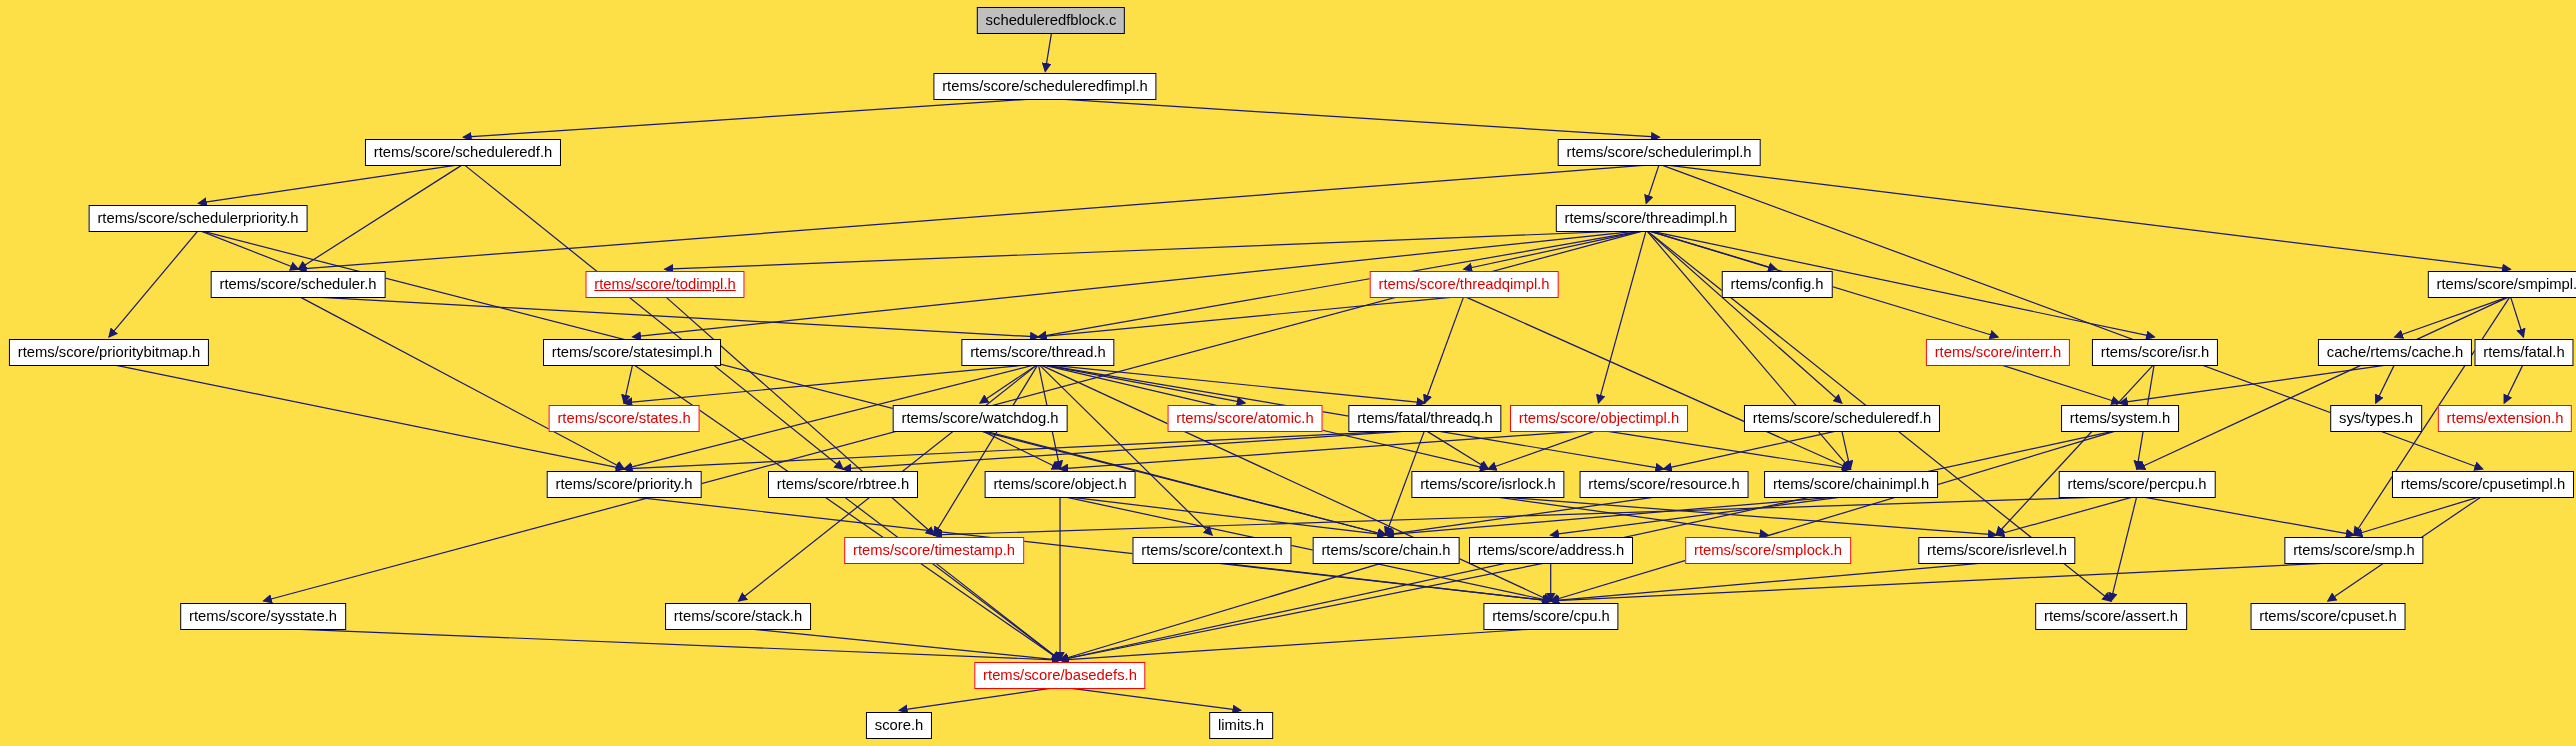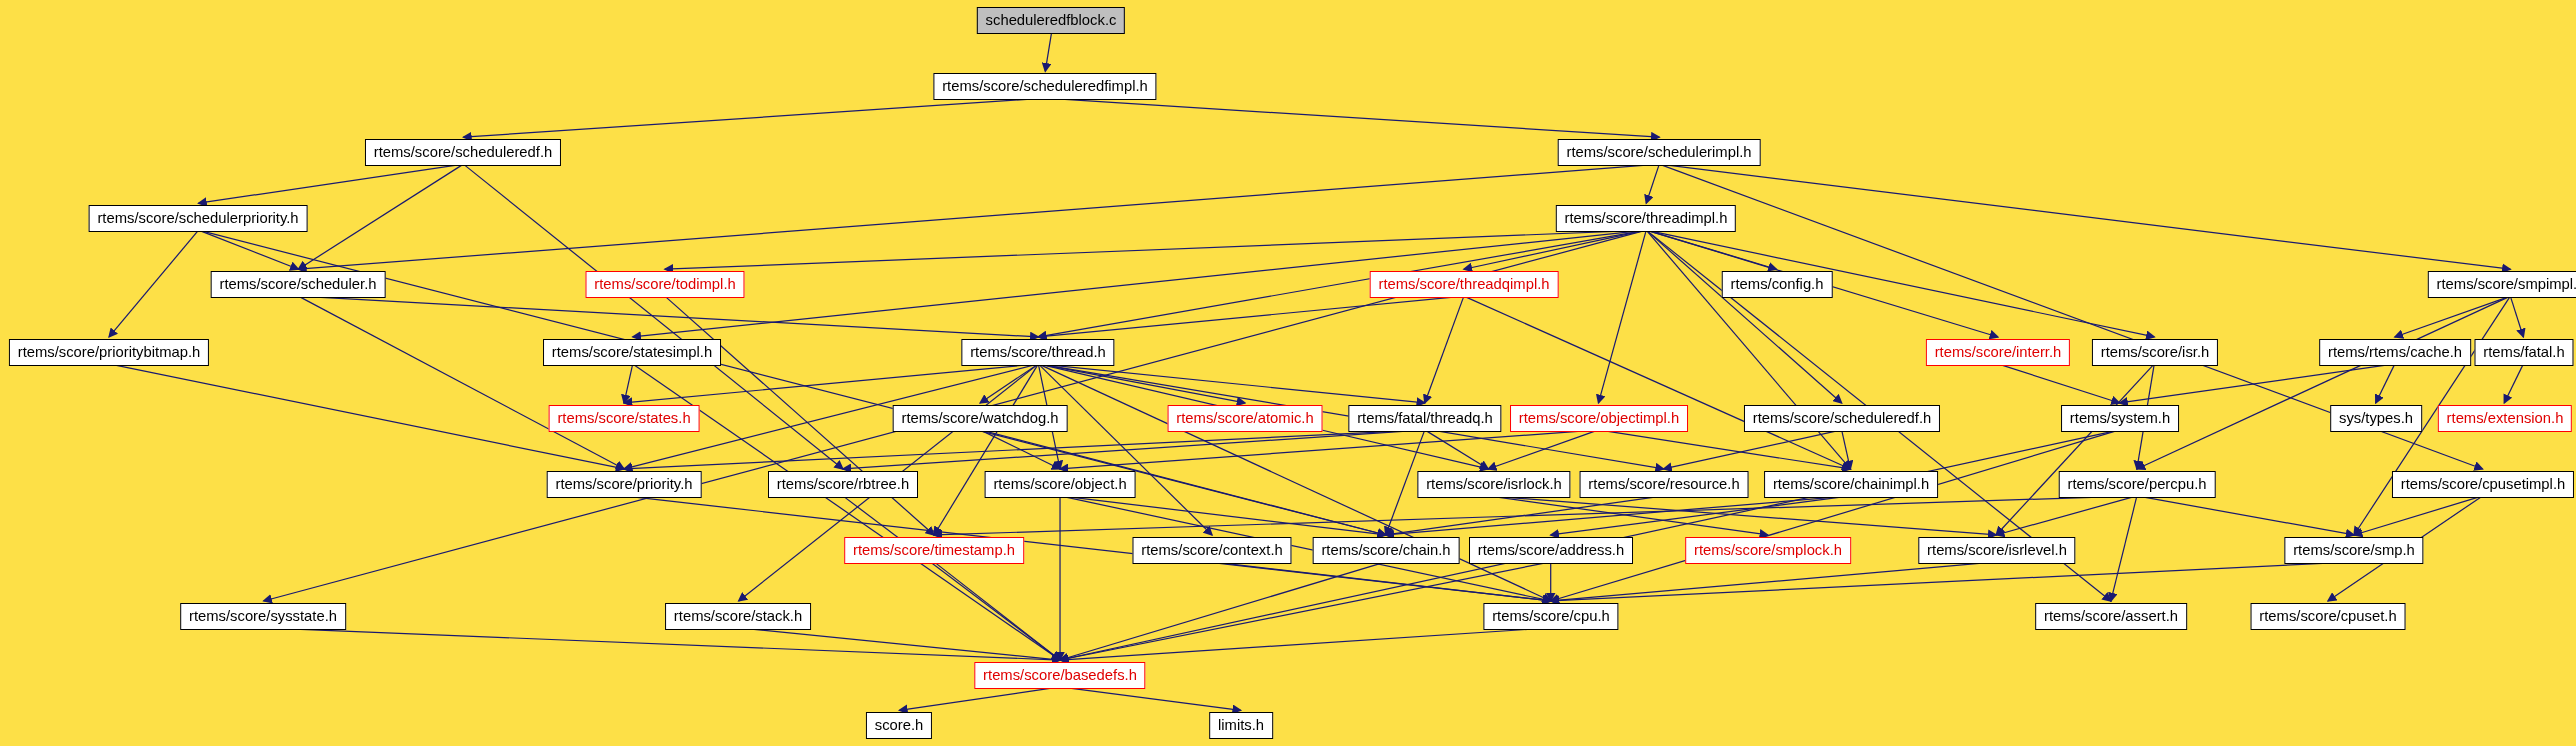--- a/index.html
+++ b/index.html
@@ -137,44 +137,44 @@
       <path d="M1075,647 L1220,760" stroke="#191970" stroke-width="1.4" fill="none" marker-end="url(#arrowhead)"></path>
     </svg>
   <div id="node-layer">
       <div class="node source" style="left: 1051px; top: 7px;">scheduleredfblock.c</div>
       <div class="node header" style="left: 1045px; top: 73px;">rtems/score/scheduleredfimpl.h</div>
       <div class="node header" style="left: 463px; top: 139px;">rtems/score/scheduleredf.h</div>
       <div class="node header" style="left: 1659px; top: 139px;">rtems/score/schedulerimpl.h</div>
       <div class="node header" style="left: 198px; top: 205px;">rtems/score/schedulerpriority.h</div>
       <div class="node header" style="left: 1646px; top: 205px;">rtems/score/threadimpl.h</div>
       <div class="node header" style="left: 298px; top: 271px;">rtems/score/scheduler.h</div>
-      <div class="node truncated" style="left: 665px; top: 271px;">rtems/score/todimpl.h</div>
+      <div class="node truncated" style="left: 665px; top: 271px; text-decoration: underline;">rtems/score/todimpl.h</div>
       <div class="node truncated" style="left: 1464px; top: 271px;">rtems/score/threadqimpl.h</div>
       <div class="node header" style="left: 1777px; top: 271px;">rtems/config.h</div>
       <div class="node header" style="left: 2511px; top: 271px;">rtems/score/smpimpl.h</div>
       <div class="node header" style="left: 109px; top: 339px;">rtems/score/prioritybitmap.h</div>
       <div class="node header" style="left: 632px; top: 339px;">rtems/score/statesimpl.h</div>
       <div class="node header" style="left: 1038px; top: 339px;">rtems/score/thread.h</div>
       <div class="node truncated" style="left: 1998px; top: 339px;">rtems/score/interr.h</div>
       <div class="node header" style="left: 2155px; top: 339px;">rtems/score/isr.h</div>
-      <div class="node header" style="left: 2395px; top: 339px;">rtems/rtems/cache.h</div>
+      <div class="node header" style="left: 2395px; top: 339px;">cache/rtems/cache.h</div>
       <div class="node header" style="left: 2524px; top: 339px;">rtems/fatal.h</div>
       <div class="node truncated" style="left: 624px; top: 405px;">rtems/score/states.h</div>
       <div class="node header" style="left: 980px; top: 405px;">rtems/score/watchdog.h</div>
       <div class="node truncated" style="left: 1245px; top: 405px;">rtems/score/atomic.h</div>
       <div class="node header" style="left: 1425px; top: 405px;">rtems/fatal/threadq.h</div>
       <div class="node truncated" style="left: 1599px; top: 405px;">rtems/score/objectimpl.h</div>
       <div class="node header" style="left: 1842px; top: 405px;">rtems/score/scheduleredf.h</div>
       <div class="node header" style="left: 2120px; top: 405px;">rtems/system.h</div>
       <div class="node header" style="left: 2376px; top: 405px;">sys/types.h</div>
       <div class="node truncated" style="left: 2505px; top: 405px;">rtems/extension.h</div>
       <div class="node header" style="left: 624px; top: 471px;">rtems/score/priority.h</div>
       <div class="node header" style="left: 843px; top: 471px;">rtems/score/rbtree.h</div>
       <div class="node header" style="left: 1060px; top: 471px;">rtems/score/object.h</div>
-      <div class="node header" style="left: 1488px; top: 471px; margin-left: 6px;">rtems/score/isrlock.h</div>
+      <div class="node header" style="left: 1488px; top: 471px;">rtems/score/isrlock.h</div>
       <div class="node header" style="left: 1664px; top: 471px;">rtems/score/resource.h</div>
       <div class="node header" style="left: 1851px; top: 471px;">rtems/score/chainimpl.h</div>
       <div class="node header" style="left: 2137px; top: 471px;">rtems/score/percpu.h</div>
       <div class="node header" style="left: 2483px; top: 471px;">rtems/score/cpusetimpl.h</div>
       <div class="node truncated" style="left: 934px; top: 537px;">rtems/score/timestamp.h</div>
       <div class="node header" style="left: 1212px; top: 537px;">rtems/score/context.h</div>
       <div class="node header" style="left: 1386px; top: 537px;">rtems/score/chain.h</div>
       <div class="node header" style="left: 1551px; top: 537px;">rtems/score/address.h</div>
       <div class="node truncated" style="left: 1768px; top: 537px;">rtems/score/smplock.h</div>
       <div class="node header" style="left: 1997px; top: 537px;">rtems/score/isrlevel.h</div>

